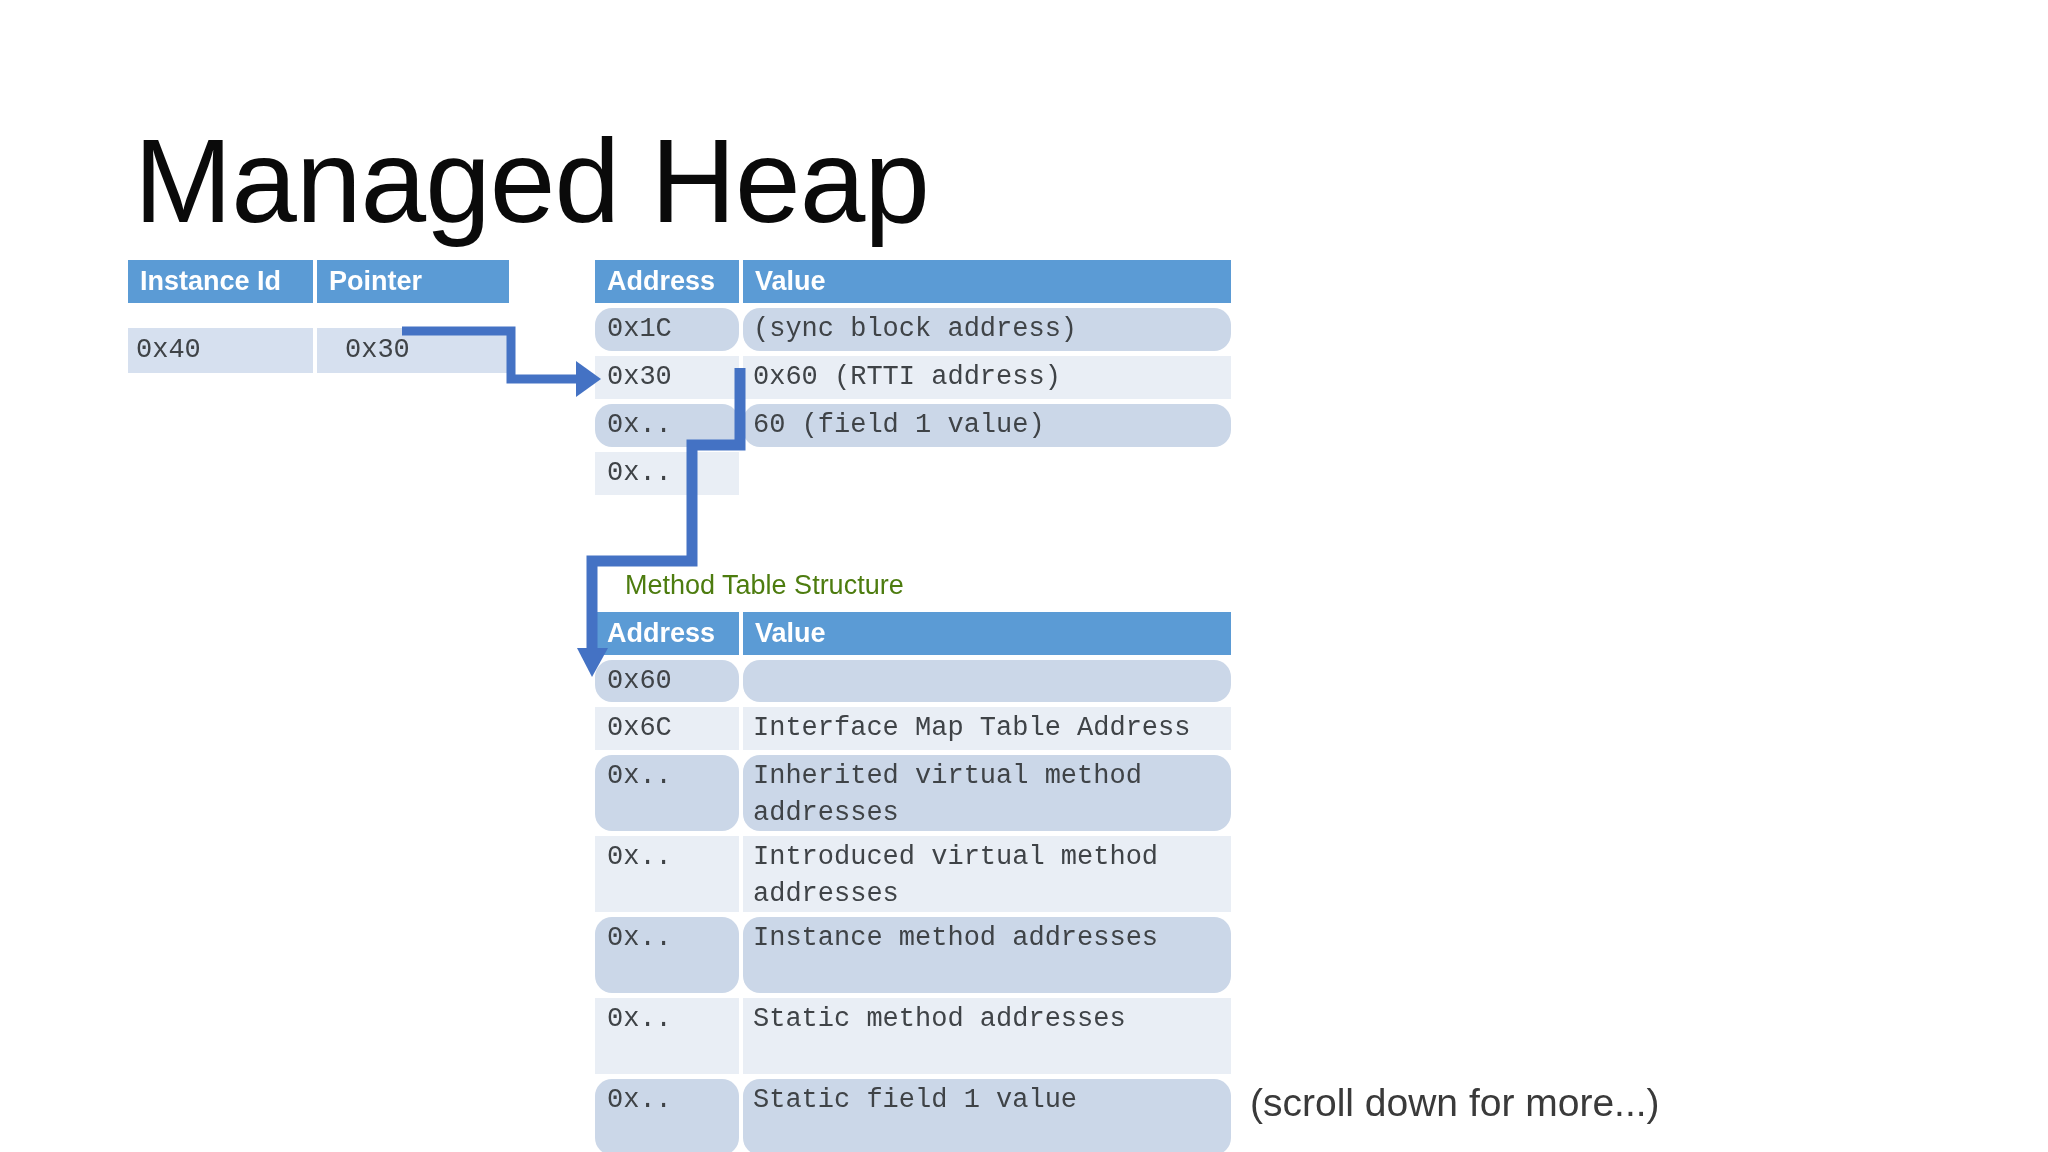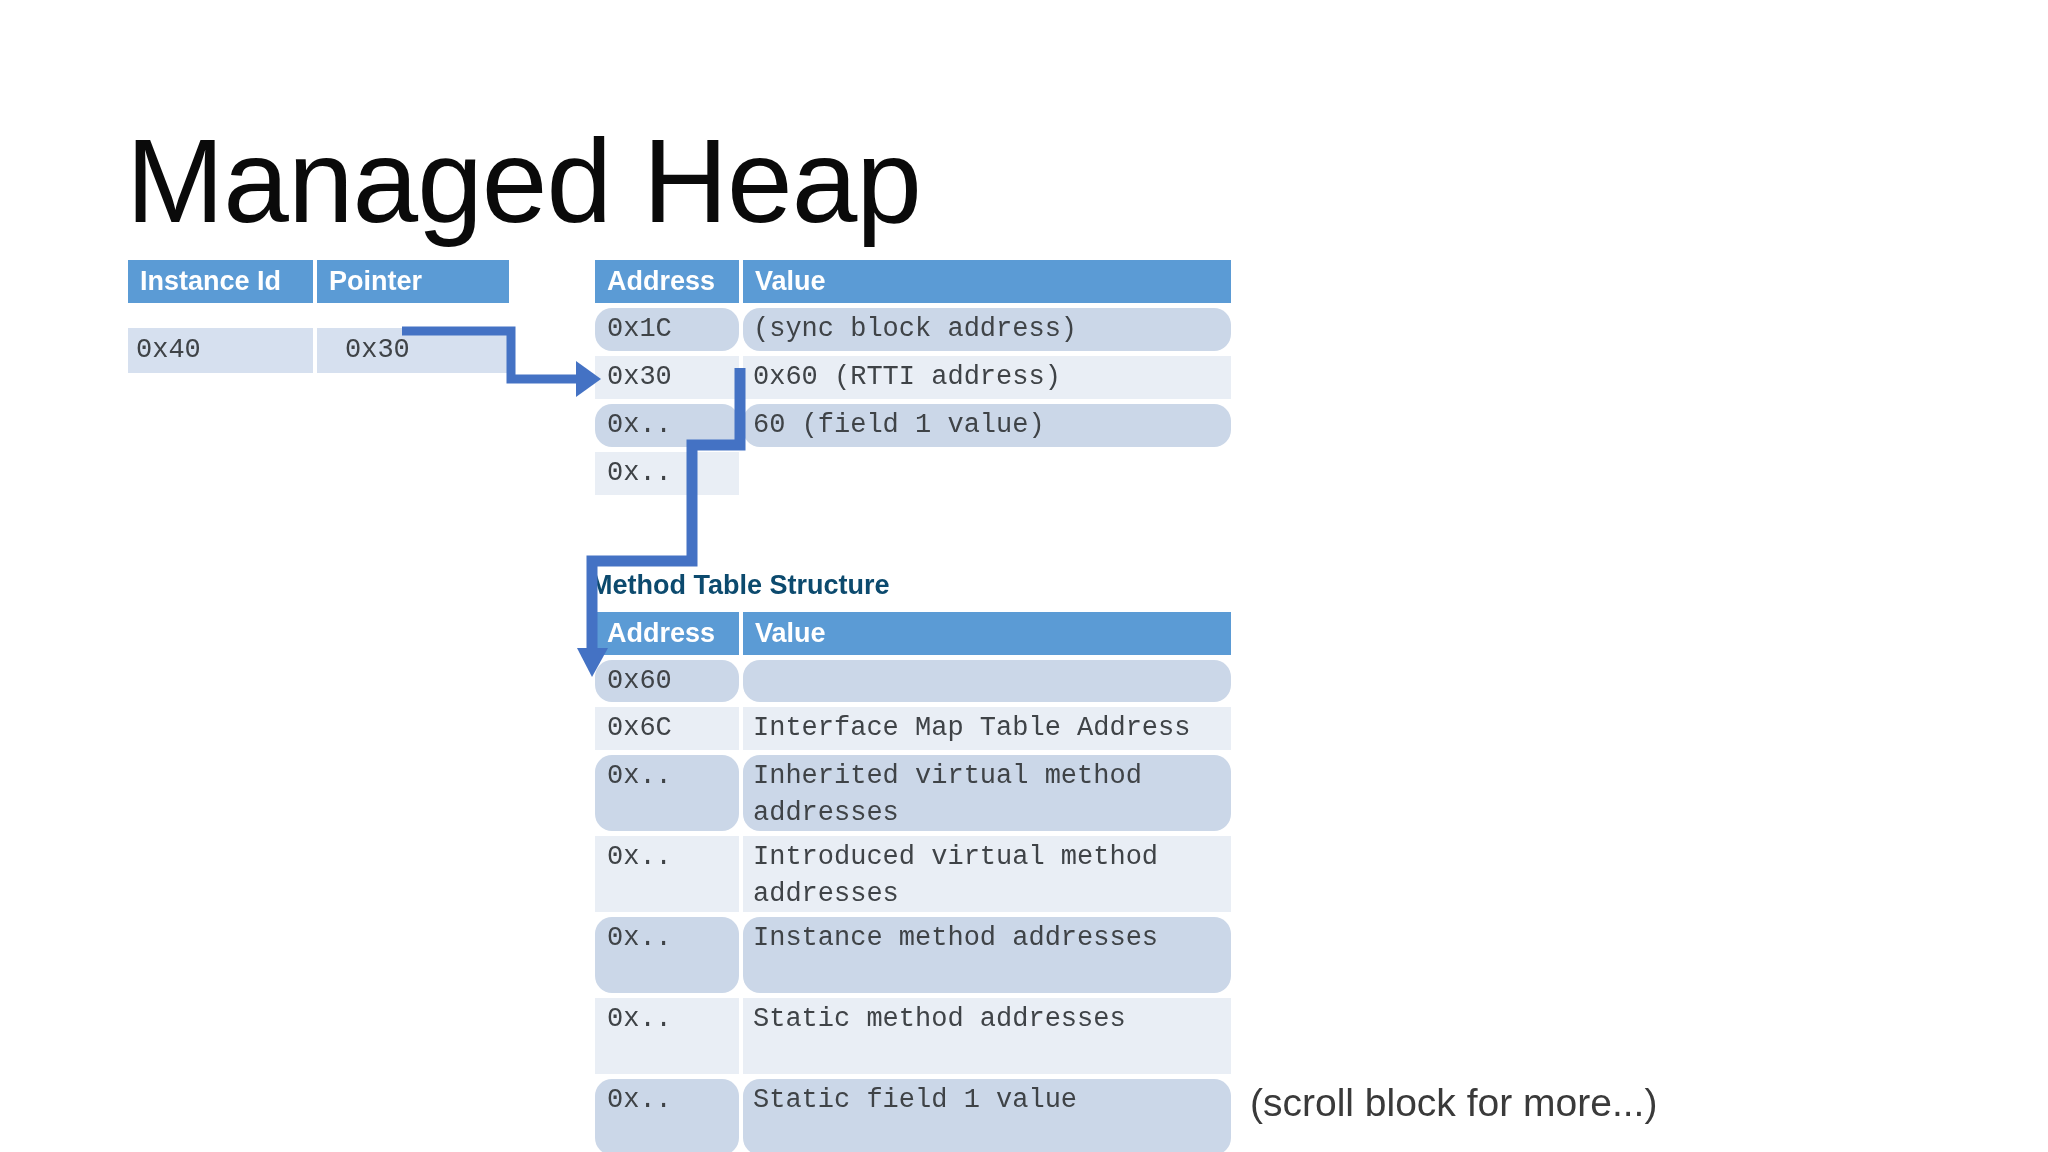--- a/index.html
+++ b/index.html
@@ -3,21 +3,21 @@
 <meta charset="utf-8">
 <style>
   html,body{margin:0;padding:0;}
   body{
     width:2048px;height:1152px;overflow:hidden;background:#ffffff;
     font-family:"Liberation Sans", sans-serif;position:relative;
   }
   .slide{position:absolute;inset:0;width:2048px;height:1152px;}
 
   .page-title{
-    position:absolute;left:126px;top:122px;
+    position:absolute;left:134px;top:122px;
     font-size:118px;line-height:1;font-weight:300;
     color:#0a0a0a;letter-spacing:-1px;white-space:nowrap;
   }
 
   
   .tbl{position:absolute;}
   .trow{display:flex;margin-bottom:5px;}
   .cell{box-sizing:border-box;overflow:hidden;}
   .hdr-cell{
     background:#5B9BD5;color:#ffffff;font-weight:bold;font-size:27px;
@@ -44,22 +44,22 @@
   .t23 .cv{width:488px;}
   .t2{left:595px;top:260px;}
   .t3{left:595px;top:612px;}
   .r43{height:43px;line-height:43px;}
   .r42{height:42px;line-height:42px;}
   .r76{height:76px;line-height:37px;padding-top:3px;}
   .t23 .ca.dcell{padding-left:12px;}
   .t23 .cv.dcell{padding-left:10px;}
 
   .mt-label{
-    position:absolute;left:590px;top:570px;
-    font-size:27px;color:#0c4a6e;font-weight:700;white-space:nowrap;
+    position:absolute;left:625px;top:570px;
+    font-size:27px;color:#4d7c0f;font-weight:400;white-space:nowrap;
   }
 
   .scroll-note{
     position:absolute;left:1250px;top:1083px;
     font-size:39px;line-height:1;font-weight:300;color:#3a3a3a;white-space:nowrap;
   }
 
   .arrow-layer{position:absolute;left:0;top:0;width:2048px;height:1152px;pointer-events:none;}
 </style>
 </head>
@@ -132,21 +132,21 @@
     <div class="trow">
       <div class="cell mono dcell band-light ca r76">0x..</div>
       <div class="cell mono dcell band-light cv r76">Static method addresses</div>
     </div>
     <div class="trow">
       <div class="cell mono dcell band-dark ca r76">0x..</div>
       <div class="cell mono dcell band-dark cv r76">Static field 1 value</div>
     </div>
   </div>
 
-  <div class="scroll-note">(scroll block for more...)</div>
+  <div class="scroll-note">(scroll down for more...)</div>
 
   <svg class="arrow-layer" width="2048" height="1152" viewBox="0 0 2048 1152">
     <g stroke="#4472C4" fill="#4472C4">
       <path d="M 402 331 H 511 V 379 H 578" fill="none" stroke-width="9" stroke-linejoin="miter"></path>
       <polygon points="576,361 576,397 601,379" stroke="none"></polygon>
     </g>
     <g stroke="#4472C4" fill="#4472C4">
       <path d="M 740 368 V 445 H 692 V 561 H 592 V 652" fill="none" stroke-width="11" stroke-linejoin="miter"></path>
       <polygon points="577,648 608,648 592,677" stroke="none"></polygon>
     </g>

